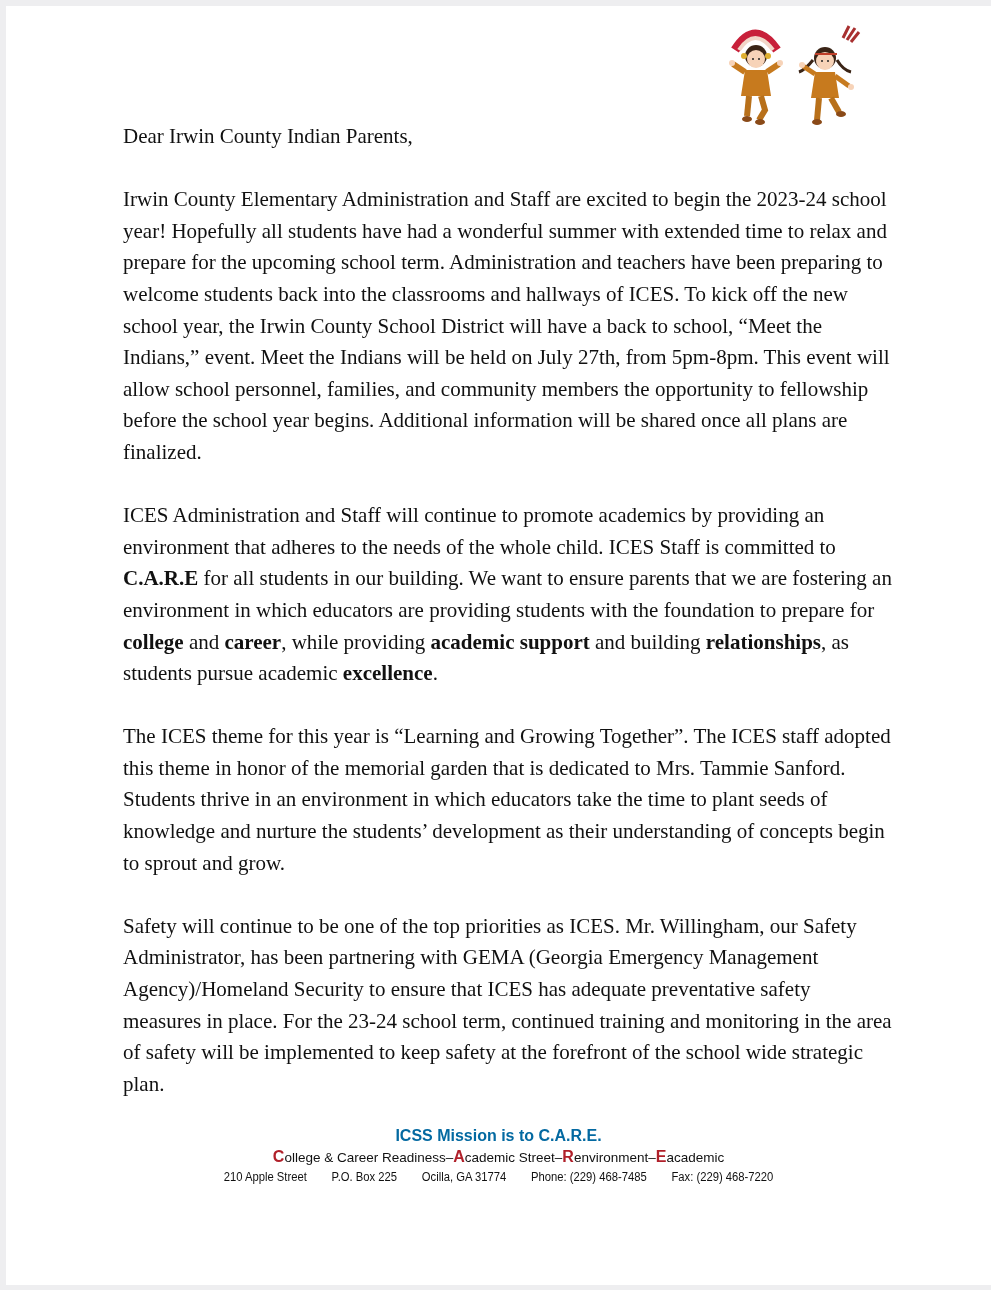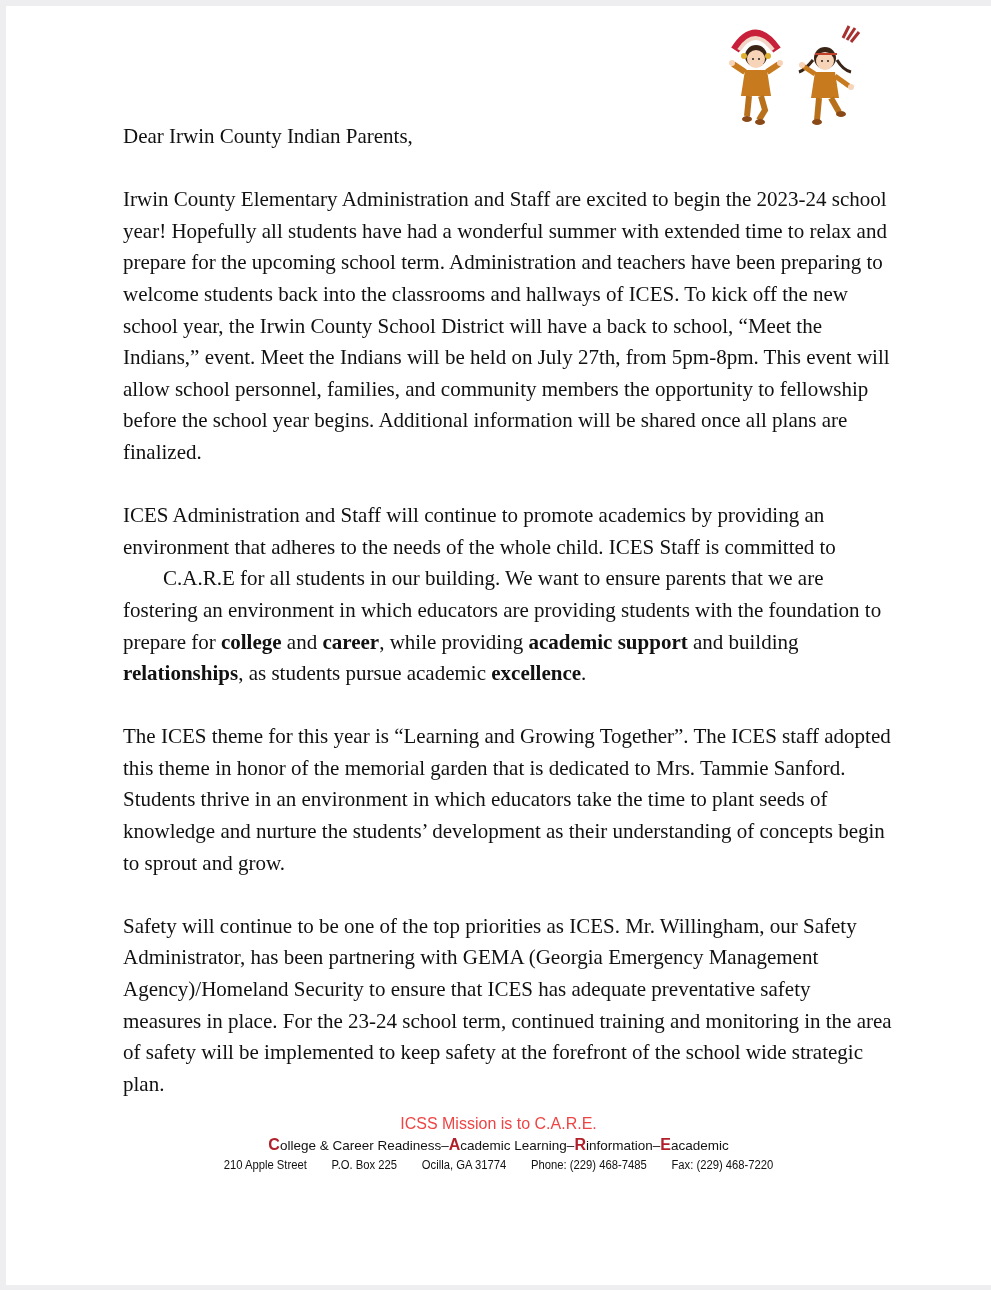--- a/index.html
+++ b/index.html
@@ -15,28 +15,28 @@
       position: absolute; left: 719px; top: 14px; width: 140px; height: 110px;
     }
     .letter {
       position: absolute; left: 117px; top: 115px; width: 770px;
       font-family: "Liberation Serif", serif;
       font-size: 21px; line-height: 31.6px; color: #111;
     }
     .letter p { margin: 0 0 31.6px 0; }
     .letter .salutation { margin-bottom: 31.6px; }
     .bi { font-weight: bold; }
-    .b { font-weight: normal; margin-left: 40px; }
+    .b { font-weight: bold; }
     .footer {
       position: absolute; left: 0; top: 1105px; width: 985px;
       font-family: "Liberation Sans", sans-serif; text-align: center; color: #111;
     }
     .mission {
-      color: #ef4444; font-weight: normal; font-size: 16px; line-height: 22px;
-      margin-top: 2px;
+      color: #0369a1; font-weight: bold; font-size: 16px; line-height: 22px;
+      margin-top: 14px;
     }
     .care-line { font-size: 13.5px; line-height: 20px; }
     .care-line .cap { color: #b0202a; font-weight: bold; font-size: 16px; }
     .contact {
       font-size: 12.5px; line-height: 18px; transform: scaleX(0.9);
       word-spacing: 0;
     }
     .contact span { margin: 0 12px; }
   </style>
 </head>
@@ -97,21 +97,21 @@
     </p>
 
     <p>The ICES theme for this year is “Learning and Growing Together”. The ICES staff adopted this theme in honor of the memorial garden that is dedicated to Mrs. Tammie Sanford. Students thrive in an environment in which educators take the time to plant seeds of knowledge and nurture the students’ development as their understanding of concepts begin to sprout and grow.</p>
 
     <p>Safety will continue to be one of the top priorities as ICES. Mr. Willingham, our Safety Administrator, has been partnering with GEMA (Georgia Emergency Management Agency)/Homeland Security to ensure that ICES has adequate preventative safety measures in place.  For the 23-24 school term, continued training and monitoring in the area of safety will be implemented to keep safety at the forefront of the school wide strategic plan.</p>
   </div>
 
   <div class="footer">
     <div class="mission">ICSS Mission is to C.A.R.E.</div>
     <div class="care-line">
-      <span class="cap">C</span><span>ollege &amp; Career Readiness–</span><span class="cap">A</span><span>cademic Learning–</span><span class="cap">R</span><span>information–</span><span class="cap">E</span><span>academic</span>
+      <span class="cap">C</span><span>ollege &amp; Career Readiness–</span><span class="cap">A</span><span>cademic Street–</span><span class="cap">R</span><span>environment–</span><span class="cap">E</span><span>academic</span>
     </div>
     <div class="contact">
       <span>210 Apple Street</span>
       <span>P.O. Box 225</span>
       <span>Ocilla, GA 31774</span>
       <span>Phone: (229) 468-7485</span>
       <span>Fax: (229) 468-7220</span>
     </div>
   </div>
 </div>

